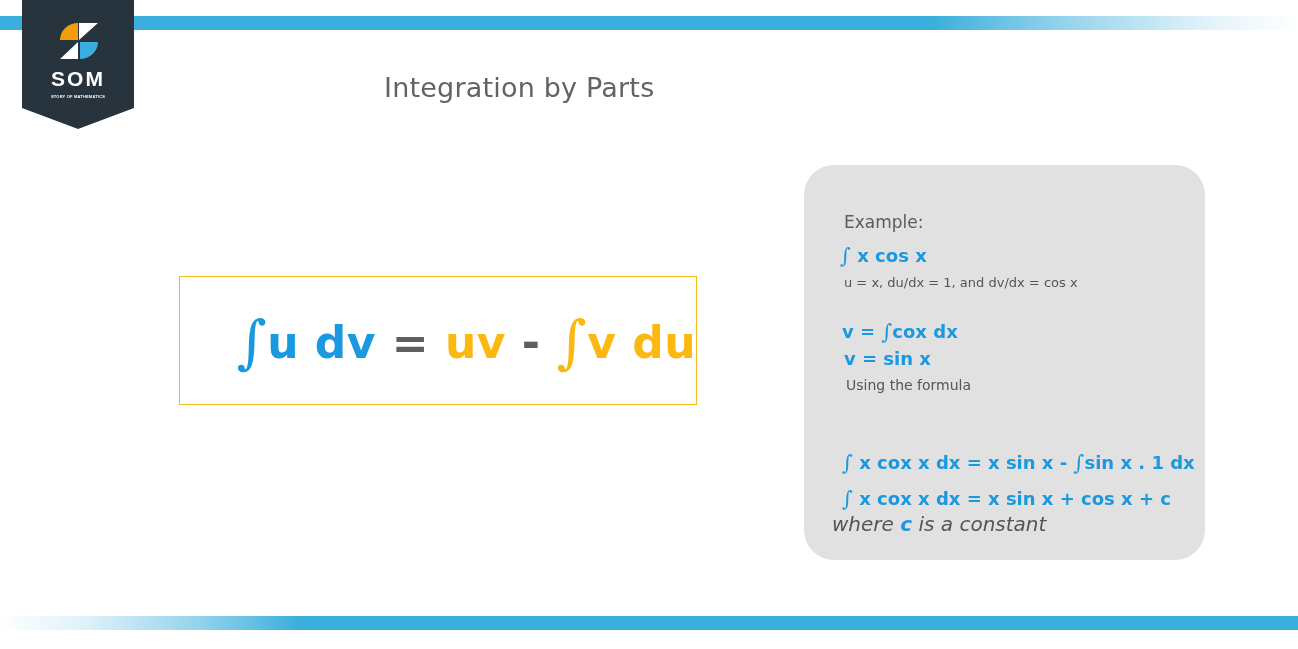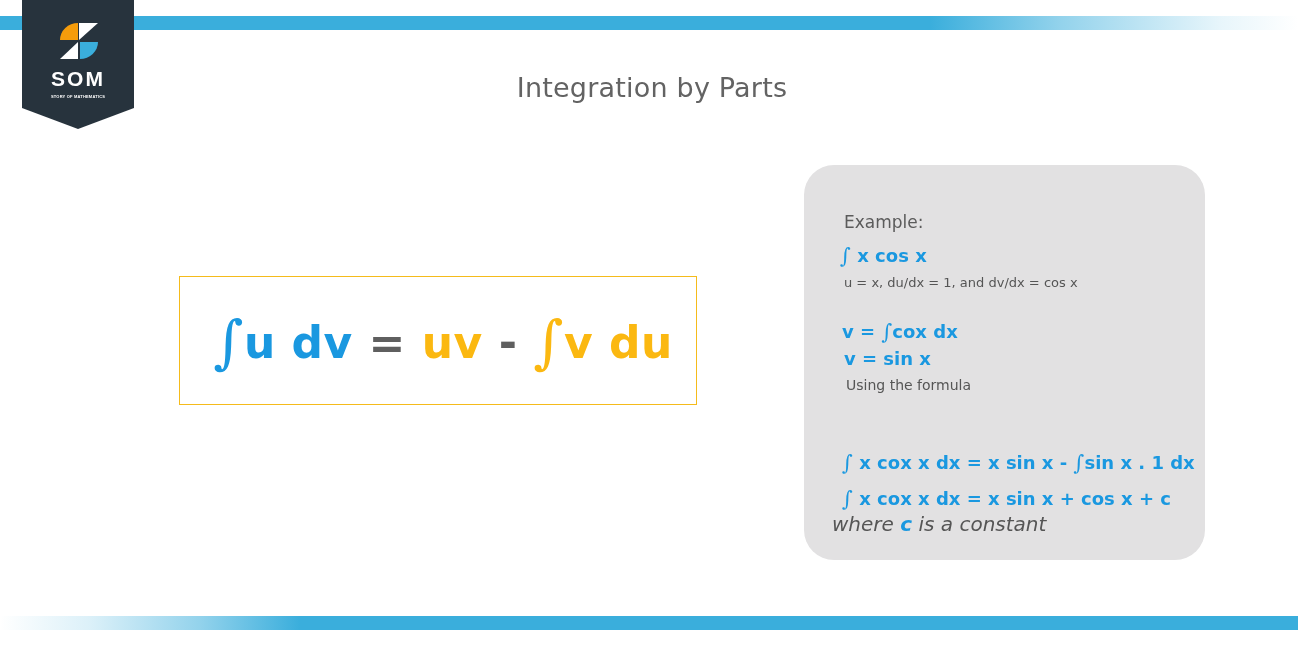--- a/index.html
+++ b/index.html
@@ -59,41 +59,41 @@
       text-align: center;
       color: #ffffff;
       font-family: "Liberation Sans", sans-serif;
       font-weight: bold;
       font-size: 4px;
       letter-spacing: 0.2px;
       line-height: 5px;
     }
     .title {
       position: absolute;
-      left: 400px;
+      left: 384px;
       top: 70px;
       width: 504px;
-      text-align: center;
+      text-align: left;
       color: #636363;
       font-family: "DejaVu Sans", sans-serif;
       font-size: 27px;
       line-height: 36px;
       letter-spacing: 0.2px;
     }
     .formula-box {
       position: absolute;
       left: 179px;
       top: 276px;
       width: 518px;
       height: 129px;
       border: 1.5px solid #f5bb1b;
       box-sizing: border-box;
       display: flex;
       align-items: center;
-      justify-content: center;
+      justify-content: flex-end;
       padding-left: 10px;
     }
     .formula {
       font-family: "DejaVu Sans", sans-serif;
       font-weight: bold;
       font-size: 44px;
       line-height: 60px;
       white-space: nowrap;
       letter-spacing: 0.5px;
     }

